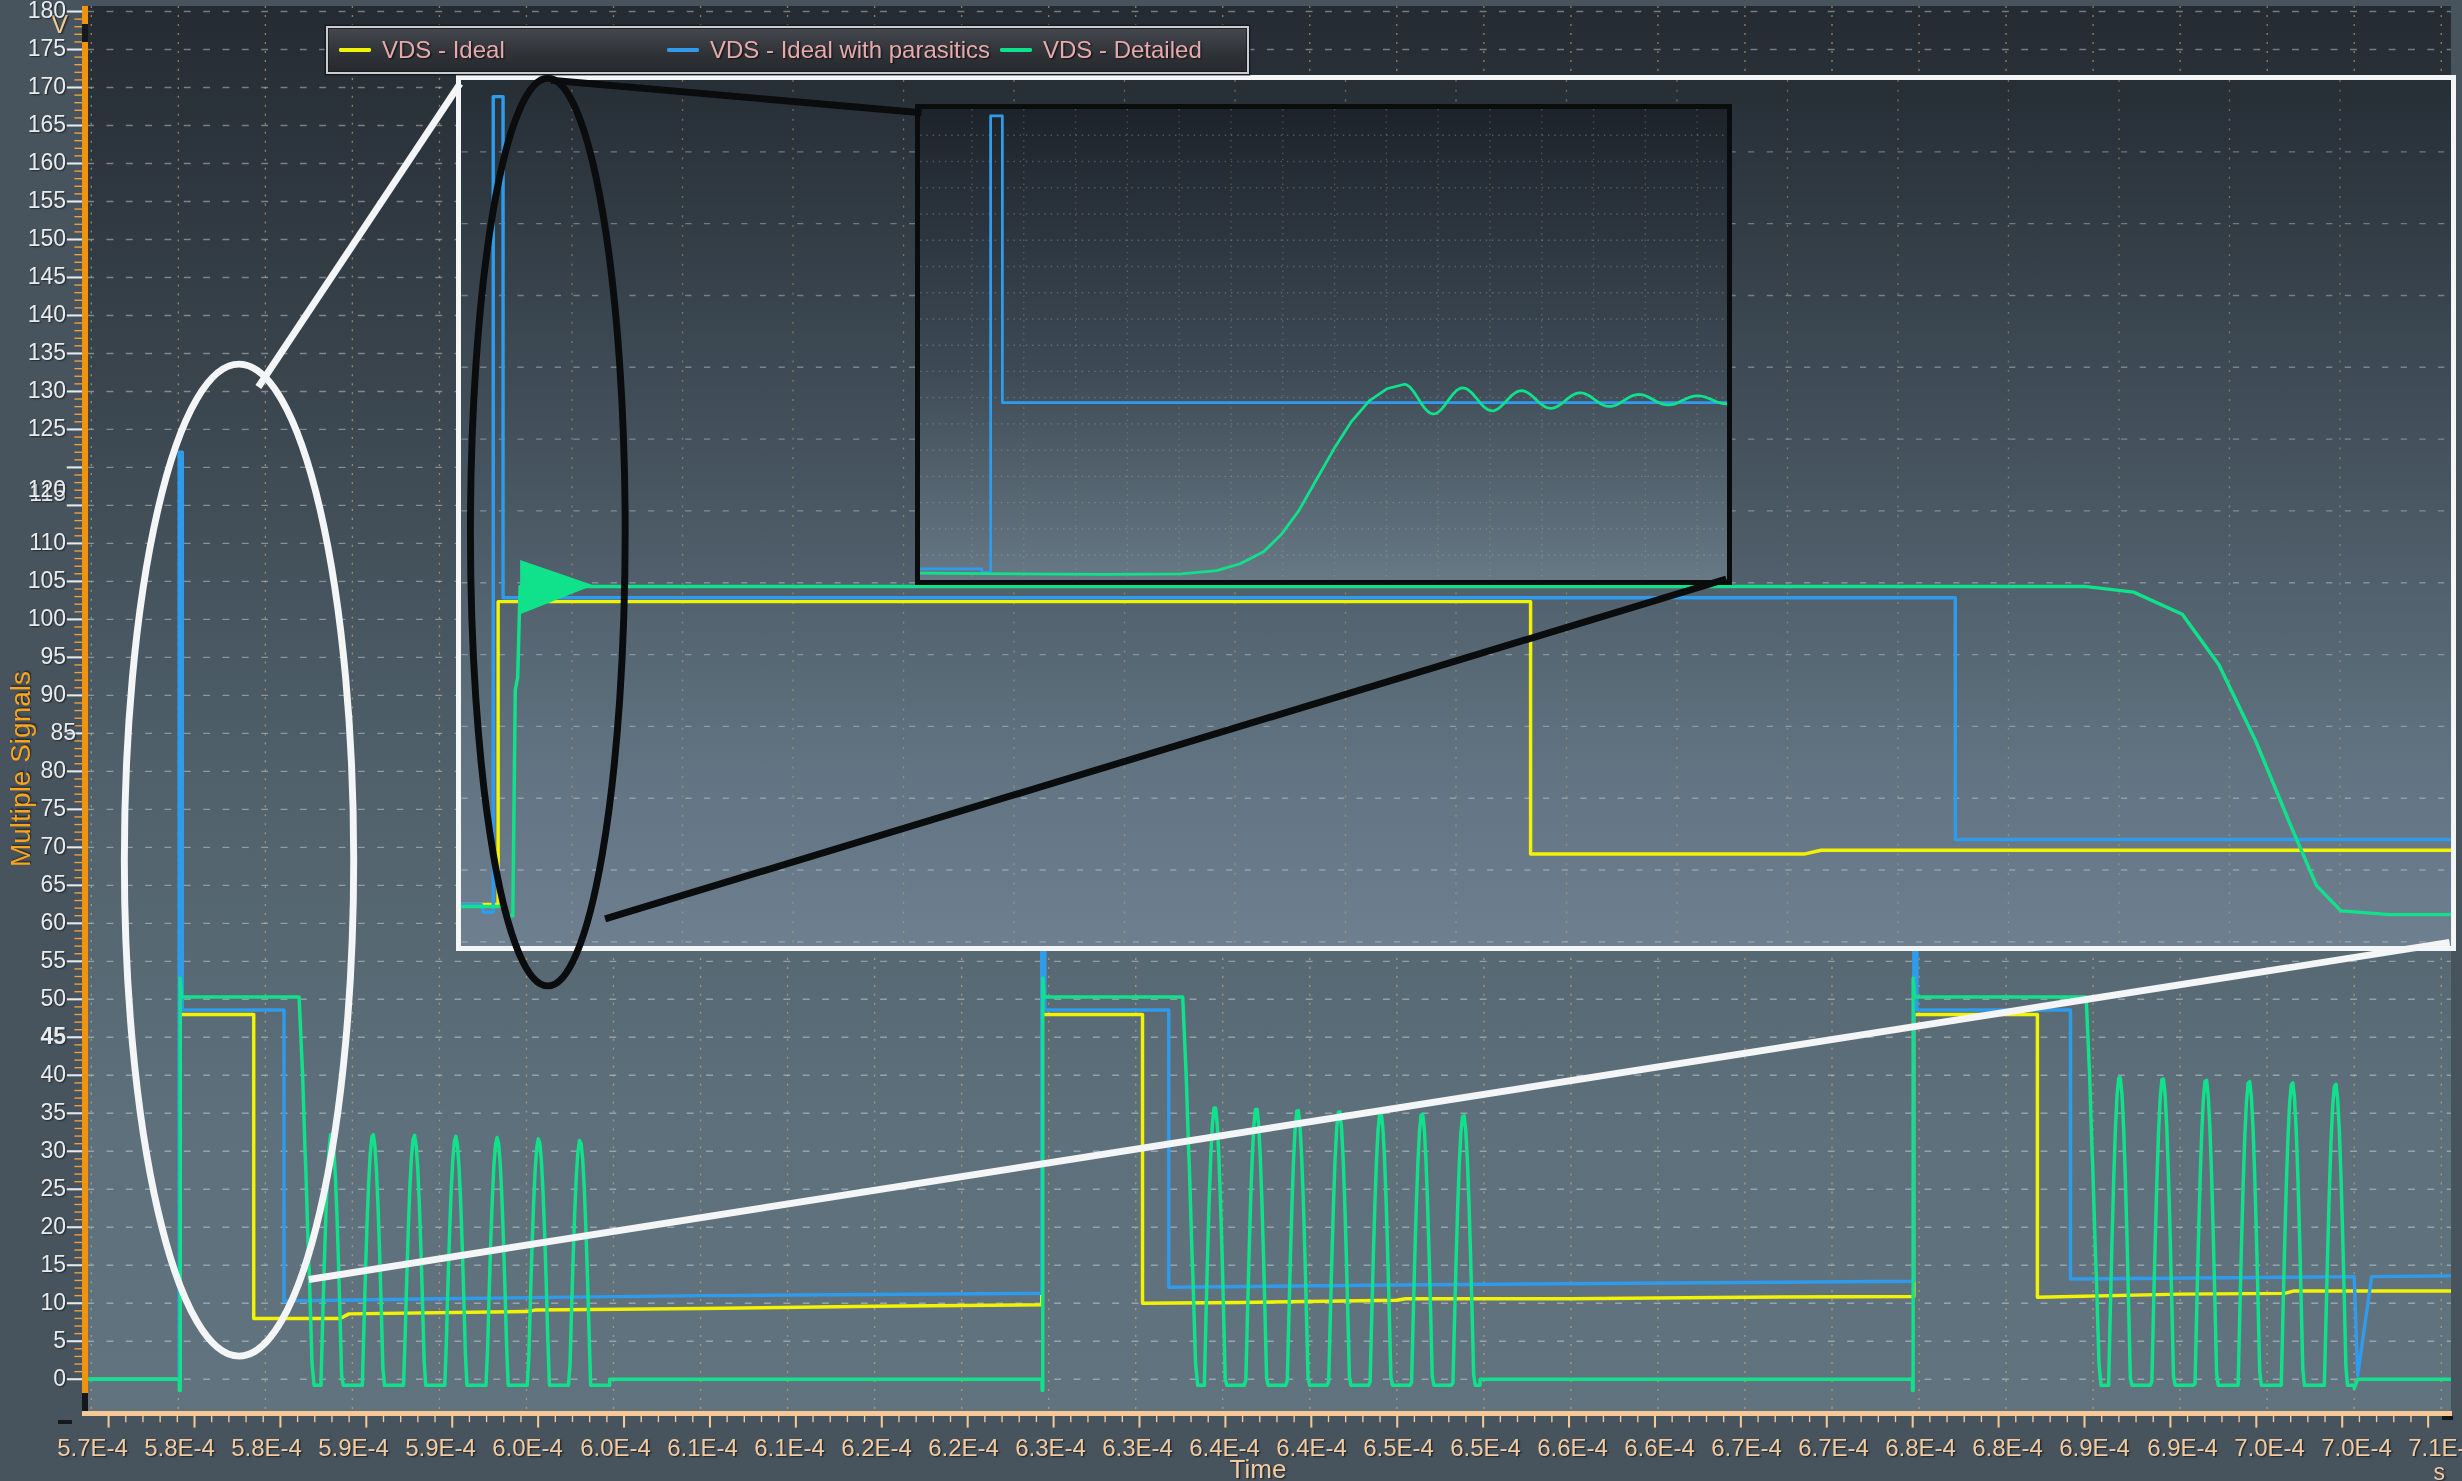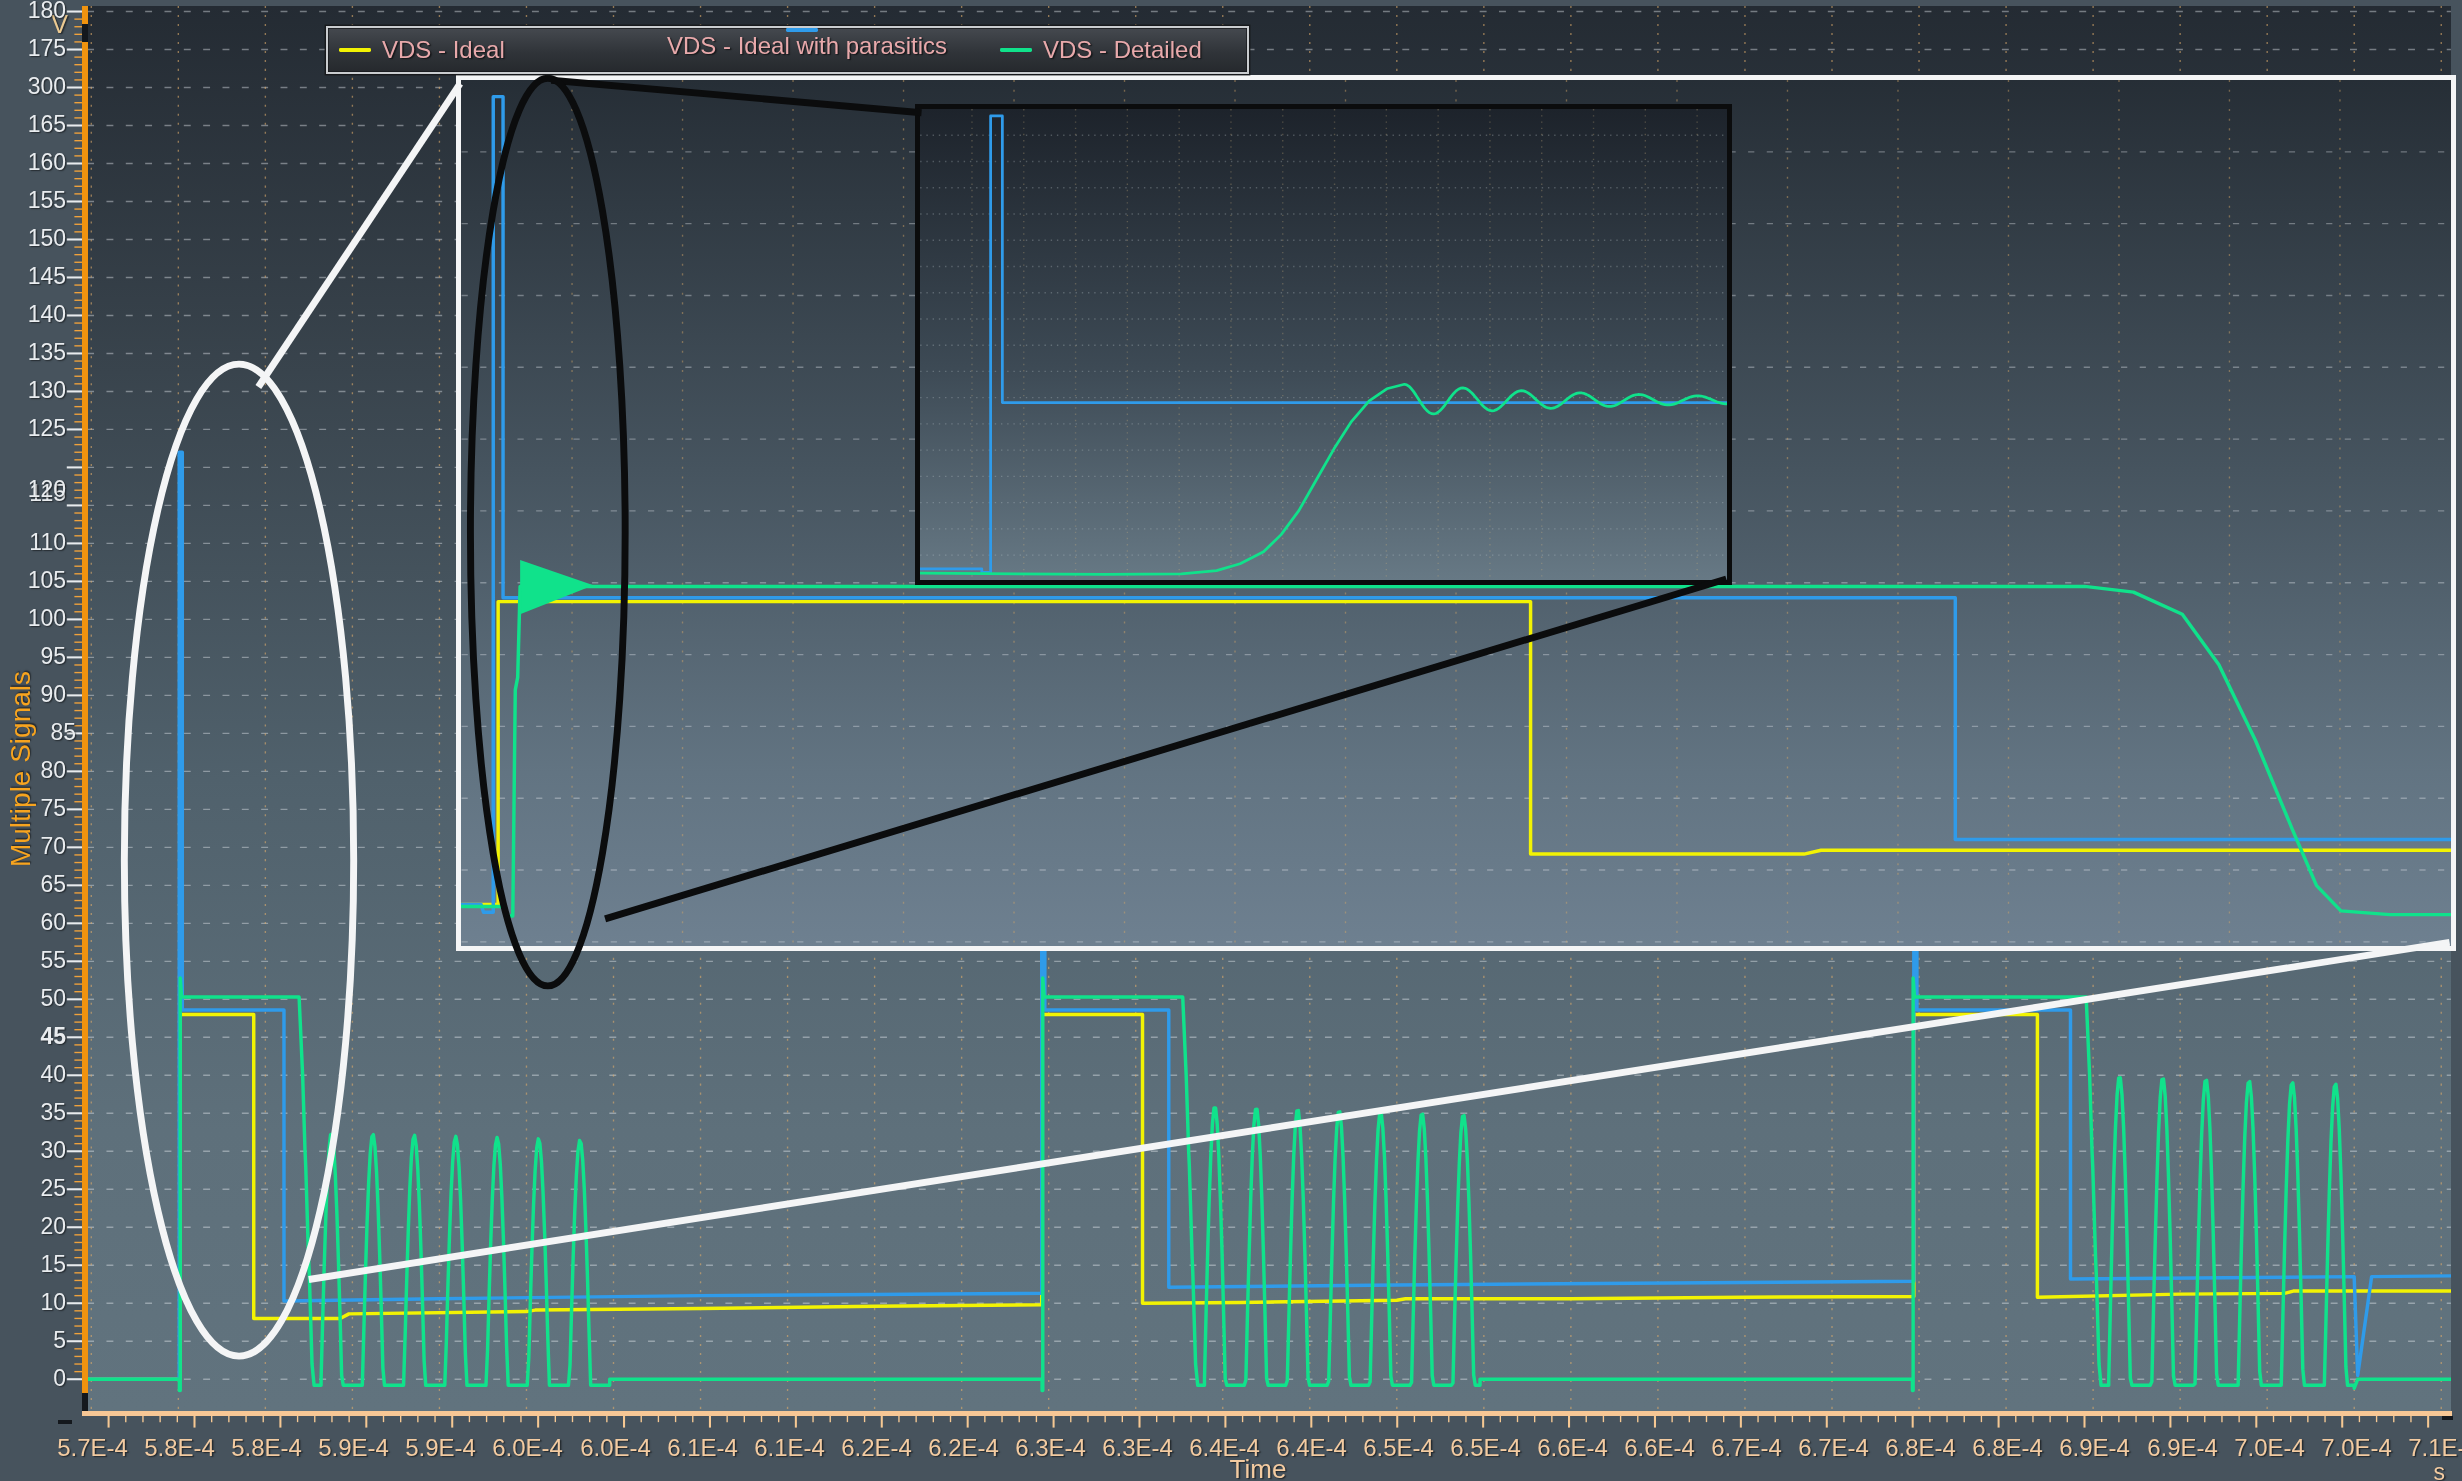--- a/index.html
+++ b/index.html
@@ -32,21 +32,21 @@
   .xlabel-title{position:absolute;left:1175px;top:1454px;width:166px;text-align:center;font-size:26px;
         color:#f3cba1;text-shadow:1.4px 1.4px 1.4px rgba(0,0,0,.55);}
   .unit-s{position:absolute;left:2397px;top:1459px;width:48px;text-align:right;font-size:23px;color:#f3cba1;
         text-shadow:1.4px 1.4px 1.4px rgba(0,0,0,.55);}
   #legend{position:absolute;left:326px;top:26px;width:919px;height:44px;z-index:60;
         background:linear-gradient(180deg,#45494f 0%,#303439 55%,#26292d 100%);
         border:2.1px solid #c9cccf;box-shadow:0 0 0 1.4px #17191c, inset 0 0 0 0.7px #17191c;}
   .legend-item{position:absolute;top:0;height:44px;display:flex;align-items:center;}
   .legend-swatch{display:inline-block;width:32px;height:4.1px;border-radius:1.4px;margin-right:11px;}
   .legend-label{font-size:24px;color:#e8a9ab;text-shadow:1.4px 1.4px 1.4px rgba(0,0,0,.6);white-space:nowrap;}
-  #li-0{left:11px;} #li-1{left:339px;flex-direction:column;} #li-2{left:672px;}
+  #li-0{left:11px;} #li-1{left:339px;} #li-2{left:672px;}
 </style>
 </head>
 <body>
 
 <div id="app">
 
   <div class="plot-bg"></div>
 
   <svg id="main-chart" width="2364" height="1405" viewBox="0 0 3422 2034">
       <line x1="0" y1="1988" x2="3422" y2="1988" stroke="rgba(228,233,238,0.42)" stroke-width="2" stroke-dasharray="10 18"></line>
@@ -563,21 +563,21 @@
       <div class="ylab" style="top: 476px;">120</div>
       <div class="ylab" style="top: 415px;">125</div>
       <div class="ylab" style="top: 377px;">130</div>
       <div class="ylab" style="top: 339px;">135</div>
       <div class="ylab" style="top: 301px;">140</div>
       <div class="ylab" style="top: 263px;">145</div>
       <div class="ylab" style="top: 225px;">150</div>
       <div class="ylab" style="top: 187px;">155</div>
       <div class="ylab" style="top: 149px;">160</div>
       <div class="ylab" style="top: 111px;">165</div>
-      <div class="ylab" style="top: 73px;">300</div>
+      <div class="ylab" style="top: 73px;">170</div>
       <div class="ylab" style="top: 35px;">175</div>
       <div class="ylab" style="top: -3.5px;">180</div>
     </div>
   <div id="xlabels">
       <div class="xlab" style="left: 44px;">5.7E-4</div>
       <div class="xlab" style="left: 131px;">5.8E-4</div>
       <div class="xlab" style="left: 218px;">5.8E-4</div>
       <div class="xlab" style="left: 305px;">5.9E-4</div>
       <div class="xlab" style="left: 392px;">5.9E-4</div>
       <div class="xlab" style="left: 479px;">6.0E-4</div>

